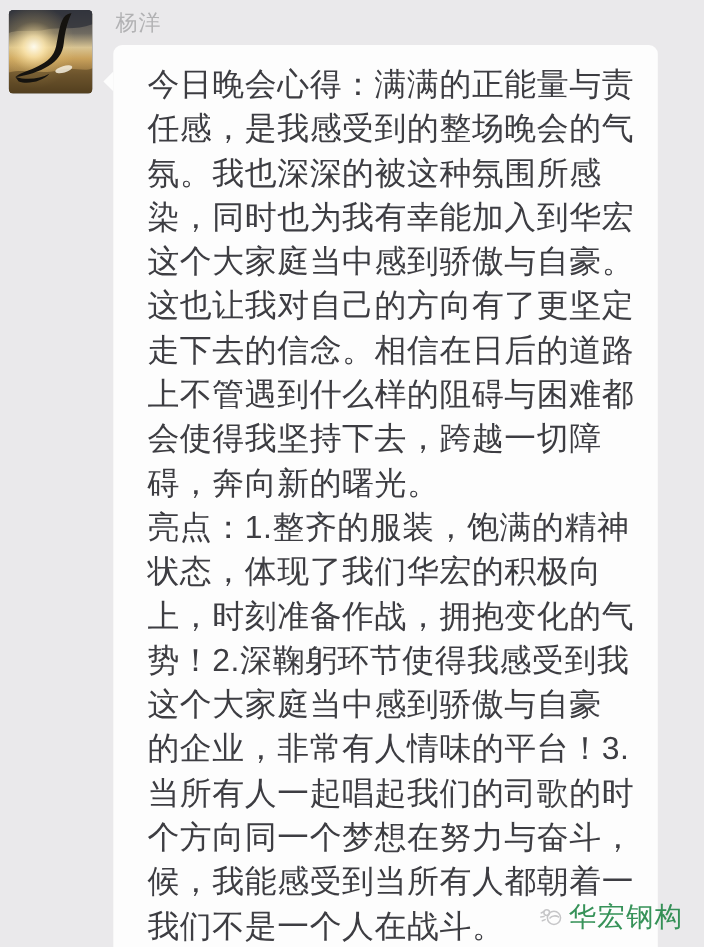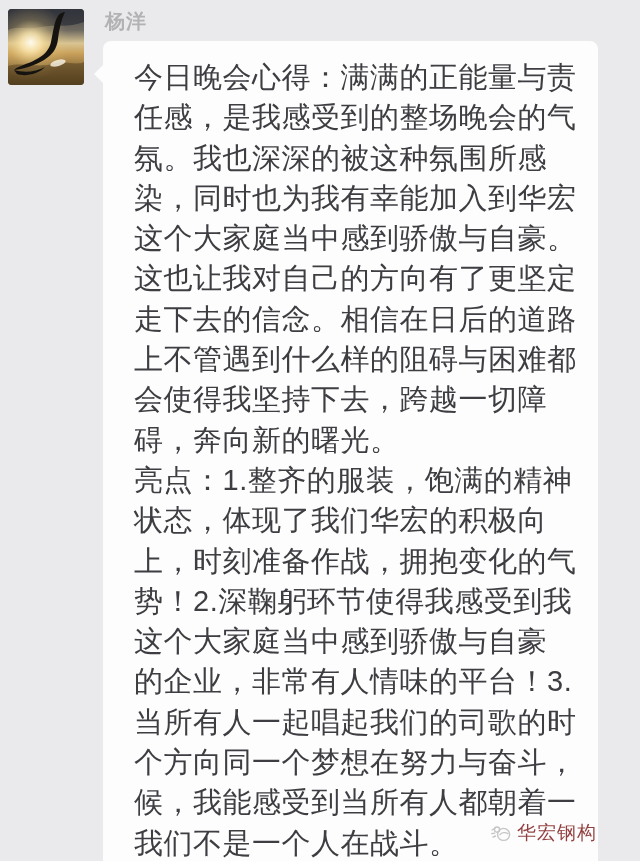--- a/index.html
+++ b/index.html
@@ -8,21 +8,21 @@
     background:#eae9eb;
     font-family:"Liberation Sans","DejaVu Sans",sans-serif;
   }
   .avatar{
     position:absolute;left:8px;top:9px;width:76px;height:76px;
     border-radius:4px;overflow:hidden;background:#6f6a60;cursor:pointer;
   }
   .avatar svg{display:block;width:100%;height:100%;}
   .sender-name{
     position:absolute;left:105px;top:7px;height:28px;line-height:28px;
-    font-size:20px;color:#b2b2b4;letter-spacing:1px;font-weight:bold;
+    font-size:20px;color:#b2b2b4;letter-spacing:1px;
   }
   .bubble{
     position:absolute;left:103px;top:41px;width:495px;bottom:-20px;
     background:#fdfdfd;border-radius:8px;
   }
   .bubble-tail{
     position:absolute;left:-9px;top:24px;width:0;height:0;
     border-top:9px solid transparent;border-bottom:9px solid transparent;
     border-right:9px solid #fdfdfd;
   }
@@ -30,21 +30,21 @@
     padding:16px 14px 18px 15px;
     color:#3d3d42;font-size:29px;letter-spacing:.5px;
   }
   .msg > div{height:40.3px;line-height:40.3px;white-space:nowrap;overflow:visible;margin-left:16px;}
   .watermark{
     position:absolute;left:489px;top:820px;height:26px;
     display:flex;align-items:center;gap:4px;opacity:.85;
   }
   .wm-icon{width:24px;height:24px;display:inline-block;}
   .wm-text{
-    font-size:19px;color:#7f1d1d;letter-spacing:1px;white-space:nowrap;
+    font-size:25px;color:#15803d;letter-spacing:1px;white-space:nowrap;
   }
 </style>
 </head>
 <body>
 
 <div>
 
   <div class="avatar">
     <svg viewBox="0 0 76 76">
       <defs>

